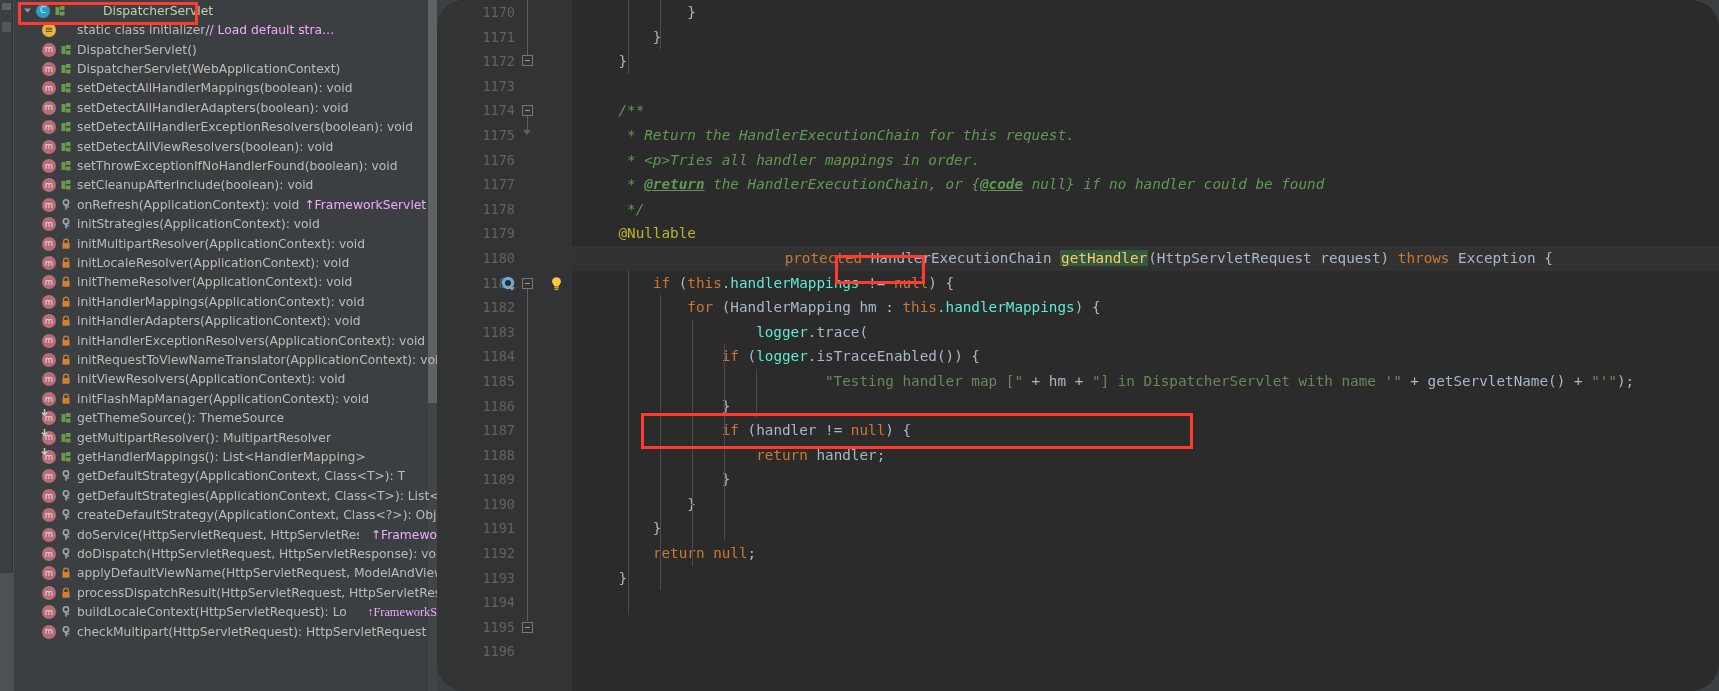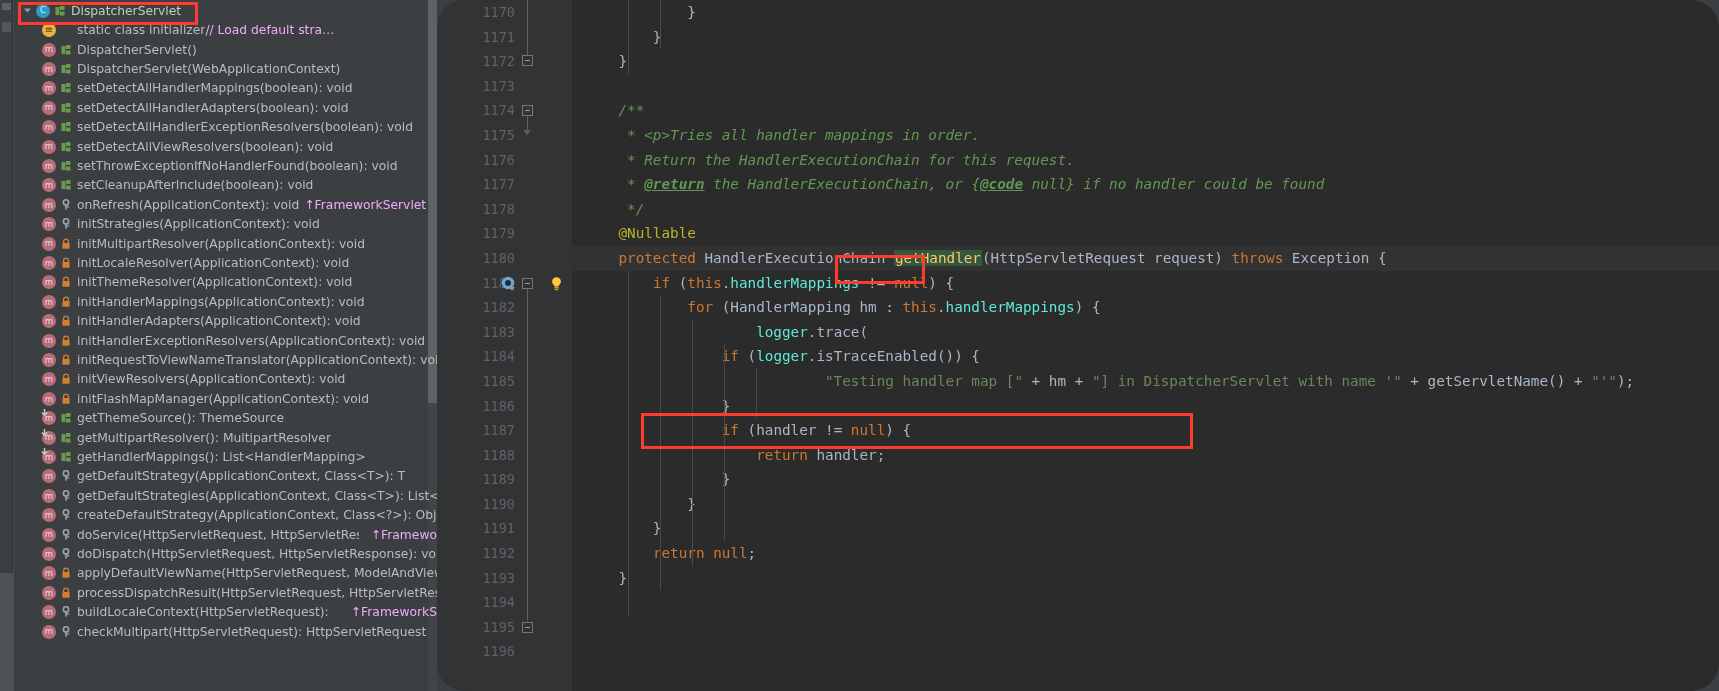--- a/index.html
+++ b/index.html
@@ -97,21 +97,21 @@
     font-family:"DejaVu Sans Mono", monospace; font-size:13.5px;
   }
   .code{
     flex:1 1 auto; position:relative;
     font-family:"DejaVu Sans Mono", monospace; font-size:14.3px;
   }
   .cline{
     height:24.6px; line-height:24.6px; white-space:pre;
     padding-left:12px; color:#a9b7c6;
   }
-  .cline.cur{ background:#323232; }
+  .cline.cur{ background:#323232;text-align:center; }
 
   
   .kw{ color:#cc7832; }
   .str{ color:#6a8759; }
   .cm{ color:#629755; font-style:italic; }
   .cmtag{ color:#629755; font-style:italic; font-weight:bold; text-decoration:underline; }
   .cmval{ color:#c08b50; font-style:italic; }
   .ann{ color:#bbb529; }
   .fld{ color:#5eead4; }
   .typ{ color:#a9b7c6; }
@@ -185,21 +185,21 @@
           <span class="ic">
             <span class="badge c">C</span>
           </span>
           <span class="vis">
             <svg width="12" height="12" viewBox="0 0 12 12">
               <rect x="1.5" y="2" width="4" height="8" fill="#6a9a4a"></rect>
               <rect x="6" y="1" width="4.5" height="4" fill="#6a9a4a"></rect>
               <rect x="6" y="6.5" width="4.5" height="4" fill="#6a9a4a"></rect>
             </svg>
           </span>
-          <span class="lbl" style="color: rgb(184, 212, 176);">DispatcherServlet</span>
+          <span class="lbl" style="color: rgb(184, 212, 176); margin-left: 32px;">DispatcherServlet</span>
         </div>
         <div class="row" style="padding-left: 28px;">
           <span class="ic">
             <span class="badge init">≡</span>
           </span>
           <span class="vis"></span>
           <span class="lbl">static class initializer</span>
           <span class="cmt"> // Load default stra…</span>
         </div>
         <div class="row" style="padding-left: 28px;">
@@ -581,21 +581,21 @@
             <span class="badge m">m</span>
           </span>
           <span class="vis">
             <svg width="12" height="12" viewBox="0 0 12 12">
               <circle cx="6" cy="3.4" r="2.6" fill="none" stroke="#9aa7b0" stroke-width="1.6"></circle>
               <rect x="5.2" y="5.6" width="1.6" height="5" fill="#9aa7b0"></rect>
               <rect x="6.8" y="7.2" width="2.4" height="1.4" fill="#9aa7b0"></rect>
             </svg>
           </span>
           <span class="lbl">buildLocaleContext(HttpServletRequest): LocaleContext</span>
-          <span class="cmt" style="margin-left: 21px;">↑FrameworkS</span>
+          <span class="cmt" style="margin-left: 21px; font-family: Liberation Serif, serif;">↑FrameworkS</span>
         </div>
         <div class="row" style="padding-left: 28px;">
           <span class="ic">
             <span class="badge m">m</span>
           </span>
           <span class="vis">
             <svg width="12" height="12" viewBox="0 0 12 12">
               <circle cx="6" cy="3.4" r="2.6" fill="none" stroke="#9aa7b0" stroke-width="1.6"></circle>
               <rect x="5.2" y="5.6" width="1.6" height="5" fill="#9aa7b0"></rect>
               <rect x="6.8" y="7.2" width="2.4" height="1.4" fill="#9aa7b0"></rect>
@@ -656,22 +656,22 @@
             <rect x="4.3" y="10.9" width="4.4" height="1.5" fill="#c99a2e"></rect>
             <rect x="4.7" y="12.8" width="3.6" height="1.4" fill="#c99a2e"></rect>
           </svg></div>
       </div>
     <div class="code" id="code">
         <div class="cline"><span class="typ">            }</span></div>
         <div class="cline"><span class="typ">        }</span></div>
         <div class="cline"><span class="typ">    }</span></div>
         <div class="cline"></div>
         <div class="cline"><span class="cm">    /**</span></div>
+        <div class="cline"><span class="cm">     * Return the HandlerExecutionChain for this request.</span></div>
         <div class="cline"><span class="cm">     * &lt;p&gt;Tries all handler mappings in order.</span></div>
-        <div class="cline"><span class="cm">     * Return the HandlerExecutionChain for this request.</span></div>
         <div class="cline"><span class="cm">     * </span><span class="cmtag">@return</span><span class="cm"> the HandlerExecutionChain, or </span><span class="cm">{</span><span class="cmtag">@code</span><span class="cm"> null}</span><span class="cm"> if no handler could be found</span></div>
         <div class="cline"><span class="cm">     */</span></div>
         <div class="cline"><span class="ann">    @Nullable</span></div>
         <div class="cline cur"><span class="kw">    protected</span><span class="typ"> HandlerExecutionChain </span><span class="mth-hl">getHandler</span><span class="typ">(HttpServletRequest request) </span><span class="kw">throws</span><span class="typ"> Exception {</span></div>
         <div class="cline"><span class="typ">        </span><span class="kw">if</span><span class="typ"> (</span><span class="kw">this</span><span class="typ">.</span><span class="fld">handlerMappings</span><span class="typ"> != </span><span class="kw">null</span><span class="typ">) {</span></div>
         <div class="cline"><span class="typ">            </span><span class="kw">for</span><span class="typ"> (HandlerMapping hm : </span><span class="kw">this</span><span class="typ">.</span><span class="fld">handlerMappings</span><span class="typ">) {</span></div>
         <div class="cline"><span class="typ">                    </span><span class="fld">logger</span><span class="typ">.trace(</span></div>
         <div class="cline"><span class="typ">                </span><span class="kw">if</span><span class="typ"> (</span><span class="fld">logger</span><span class="typ">.isTraceEnabled()) {</span></div>
         <div class="cline"><span class="typ">                            </span><span class="str">"Testing handler map ["</span><span class="typ"> + hm + </span><span class="str">"] in DispatcherServlet with name '"</span><span class="typ"> + getServletName() + </span><span class="str">"'"</span><span class="typ">);</span></div>
         <div class="cline"><span class="typ">                }</span></div>

